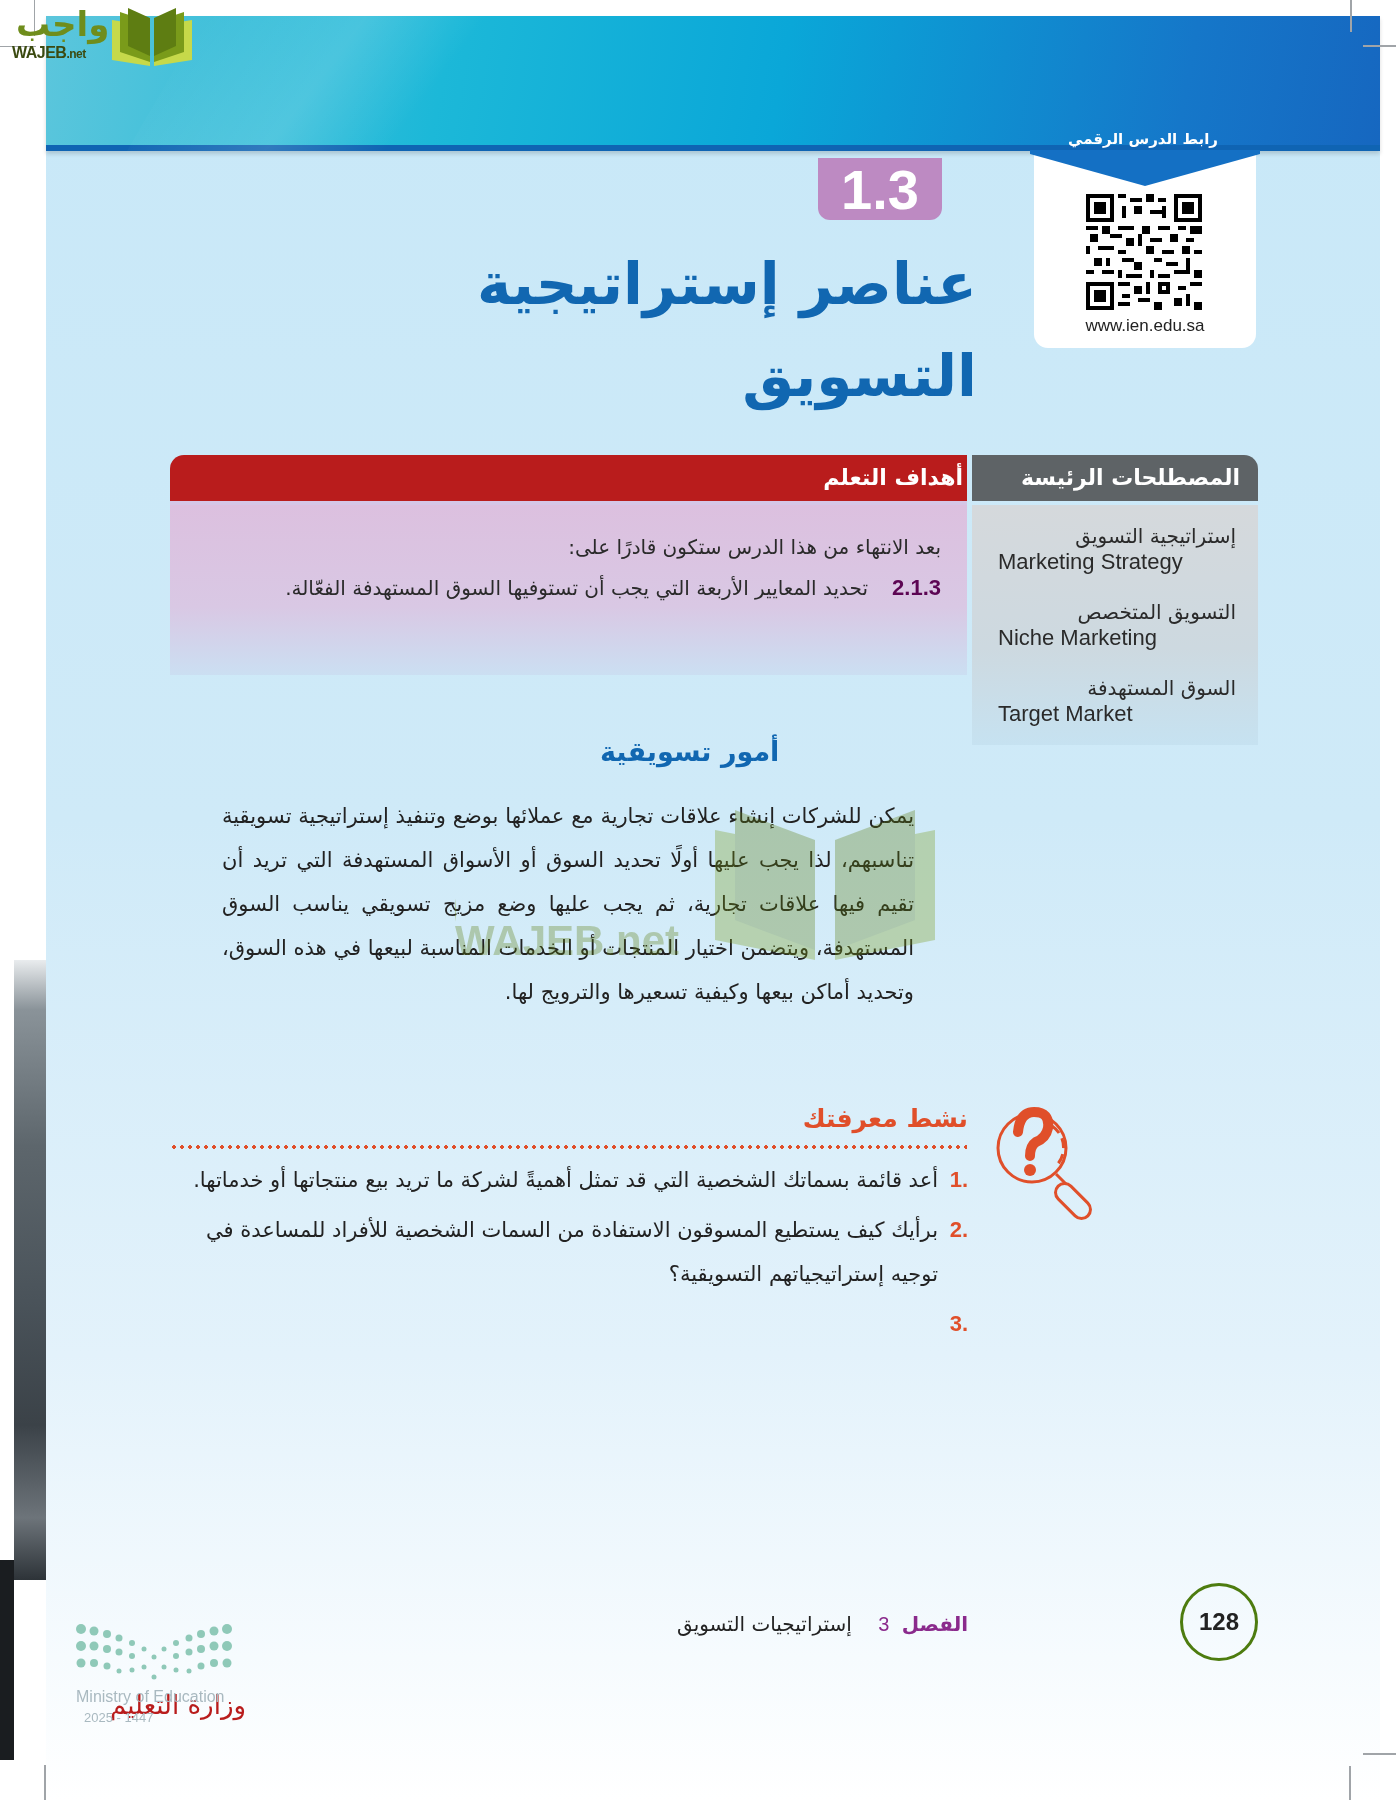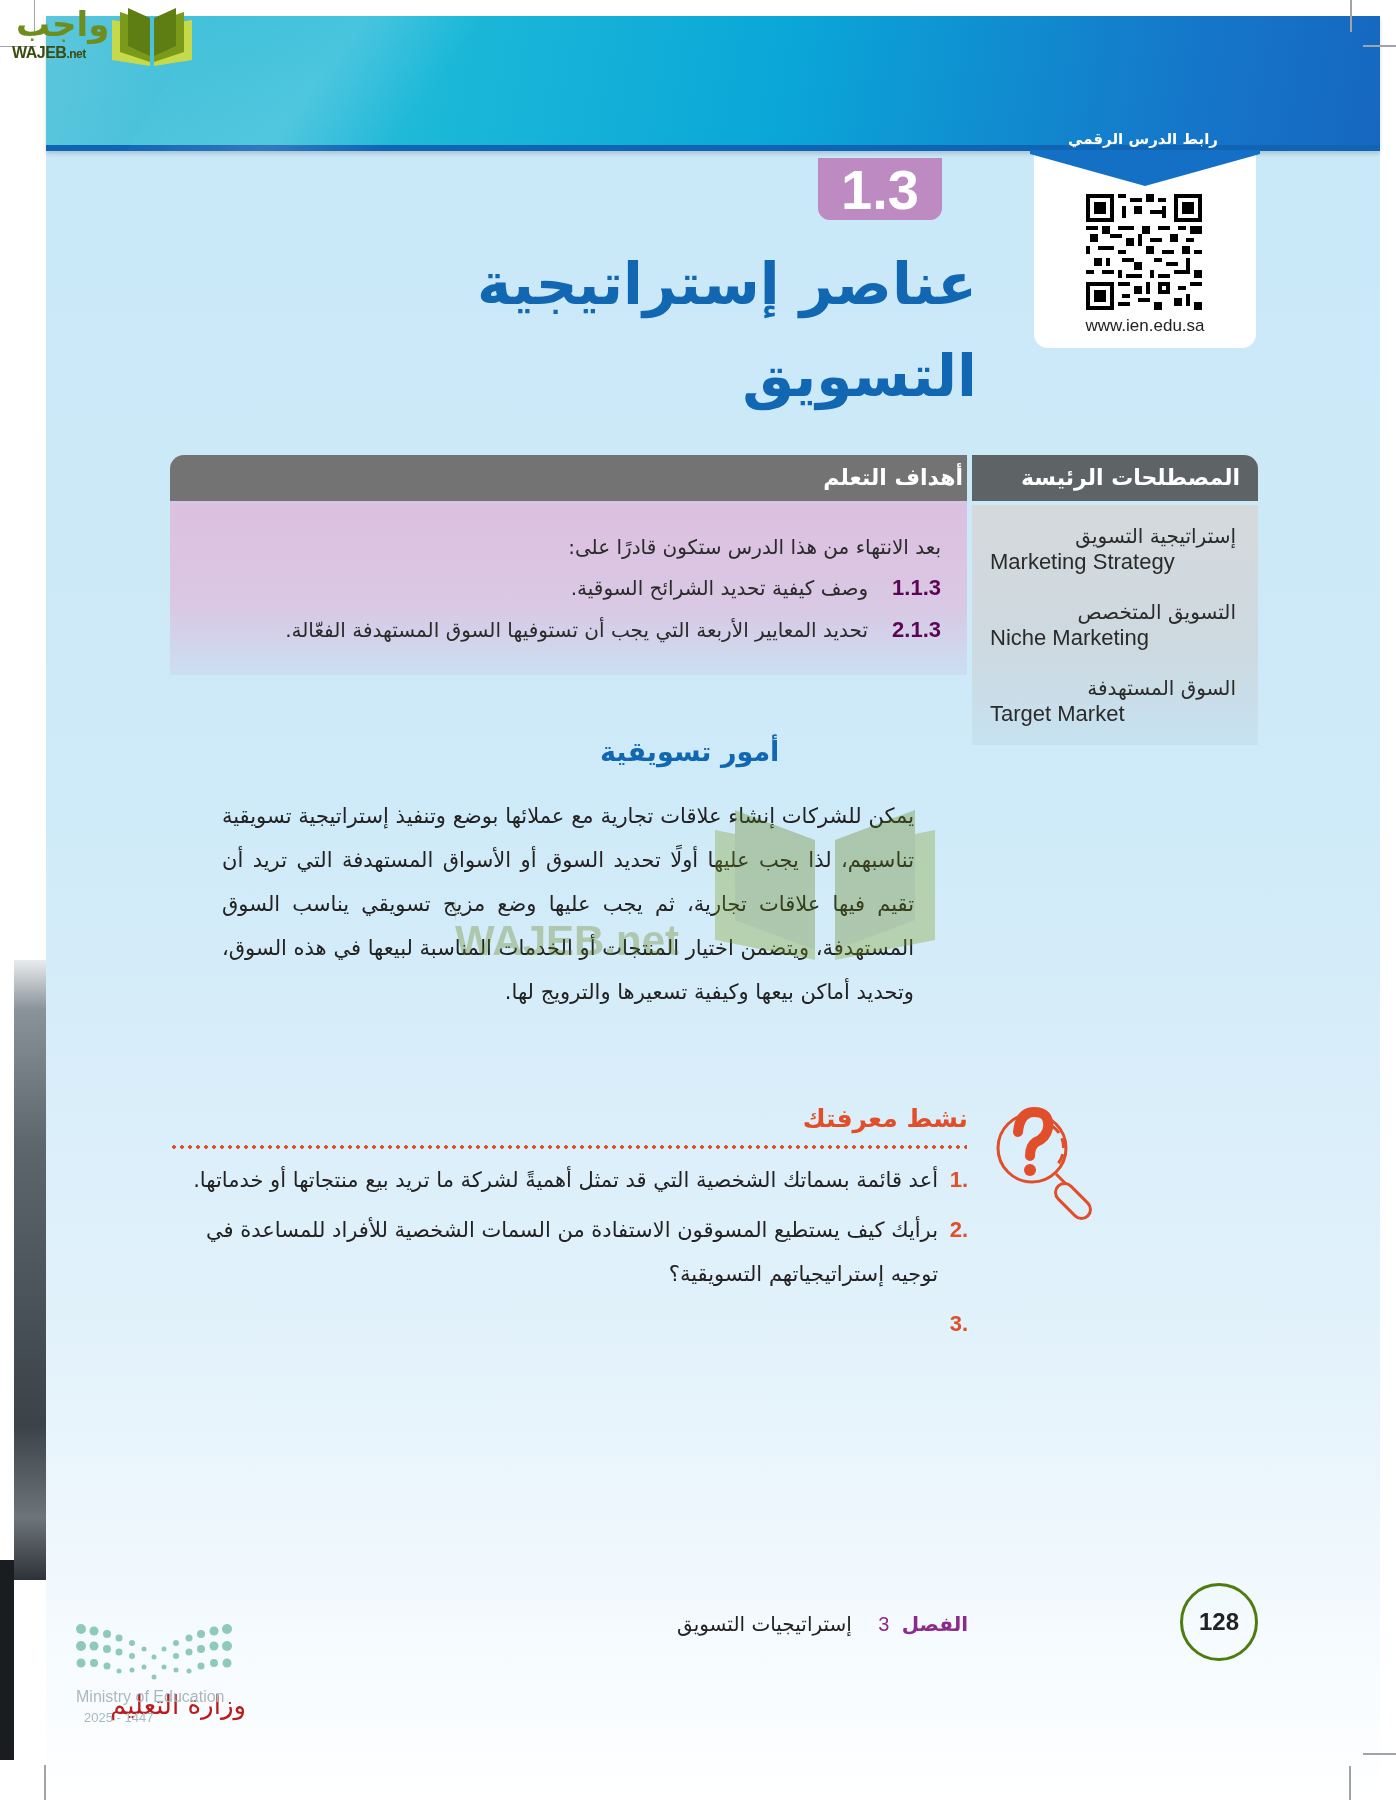--- a/index.html
+++ b/index.html
@@ -72,28 +72,28 @@
     position: absolute; left: 972px; top: 455px; width: 286px; height: 46px;
     background: #5e6366; border-radius: 0 14px 0 0;
     color: #ffffff; font-size: 22px; font-weight: bold; direction: rtl;
     padding-right: 18px; line-height: 46px; text-align: right;
   }
   .terms-body {
     position: absolute; left: 972px; top: 505px; width: 286px; height: 240px;
     background: linear-gradient(180deg, #d5d9dc 0%, #cdd9e0 60%, #c6e2f1 100%);
     padding: 18px 22px 0 18px;
   }
-  .term { margin-bottom: 24px; }
+  .term { margin-bottom: 24px; margin-left: 8px; }
   .term-ar { direction: rtl; text-align: right; font-size: 20px; color: #2a2a2a; line-height: 26px; }
   .term-en { font-family: "Liberation Sans", sans-serif; font-size: 22px; color: #2a2a2a; line-height: 26px; text-align: left; }
 
   
   .obj-header {
     position: absolute; left: 170px; top: 455px; width: 797px; height: 46px;
-    background: #737373; border-radius: 14px 0 0 0;
+    background: #b91c1c; border-radius: 14px 0 0 0;
     color: #ffffff; font-size: 22px; font-weight: bold; direction: rtl; text-align: right;
     padding-right: 4px; line-height: 46px;
   }
   .obj-header-line { position: absolute; left: 170px; top: 501px; width: 797px; height: 4px; background: #d5c6e6; }
   .obj-body {
     position: absolute; left: 170px; top: 505px; width: 797px; height: 170px;
     background: linear-gradient(180deg, #dcc0df 0%, #d9c8e4 60%, #cbdff2 100%);
     direction: rtl; text-align: right; padding: 22px 26px 0 0;
   }
   .obj-intro { font-size: 20px; color: #2a2a2a; line-height: 40px; }
@@ -284,23 +284,20 @@
     <div class="term-ar">السوق المستهدفة</div>
     <div class="term-en">Target Market</div>
   </div>
 </div>
 
 <div class="obj-header">أهداف التعلم</div>
 <div class="obj-header-line"></div>
 <div class="obj-body">
   <div class="obj-intro">بعد الانتهاء من هذا الدرس ستكون قادرًا على:</div>
   <div class="obj-item">
-    <span class="obj-num">1.1.3</span><span>وصف كيفية تحديد الشرائح السوقية.</span>
-  </div>
-  <div class="obj-item">
     <span class="obj-num">2.1.3</span><span>تحديد المعايير الأربعة التي يجب أن تستوفيها السوق المستهدفة الفعّالة.</span>
   </div>
 </div>
 
 <div class="section-heading">أمور تسويقية</div>
 <div class="section-para">يمكن للشركات إنشاء علاقات تجارية مع عملائها بوضع وتنفيذ إستراتيجية تسويقية تناسبهم، لذا يجب عليها أولًا تحديد السوق أو الأسواق المستهدفة التي تريد أن تقيم فيها علاقات تجارية، ثم يجب عليها وضع مزيج تسويقي يناسب السوق المستهدفة، ويتضمن اختيار المنتجات أو الخدمات المناسبة لبيعها في هذه السوق، وتحديد أماكن بيعها وكيفية تسعيرها والترويج لها.</div>
 
 <svg class="watermark" viewBox="0 0 500 150">
   <text x="10" y="110" font-size="120" font-weight="bold" fill="#7a9b1a" font-family="DejaVu Sans, sans-serif" direction="rtl">واجب</text>
   <text x="0" y="145" font-size="42" font-weight="bold" fill="#5e7d12" font-family="Liberation Sans, sans-serif">WAJEB.net</text>

